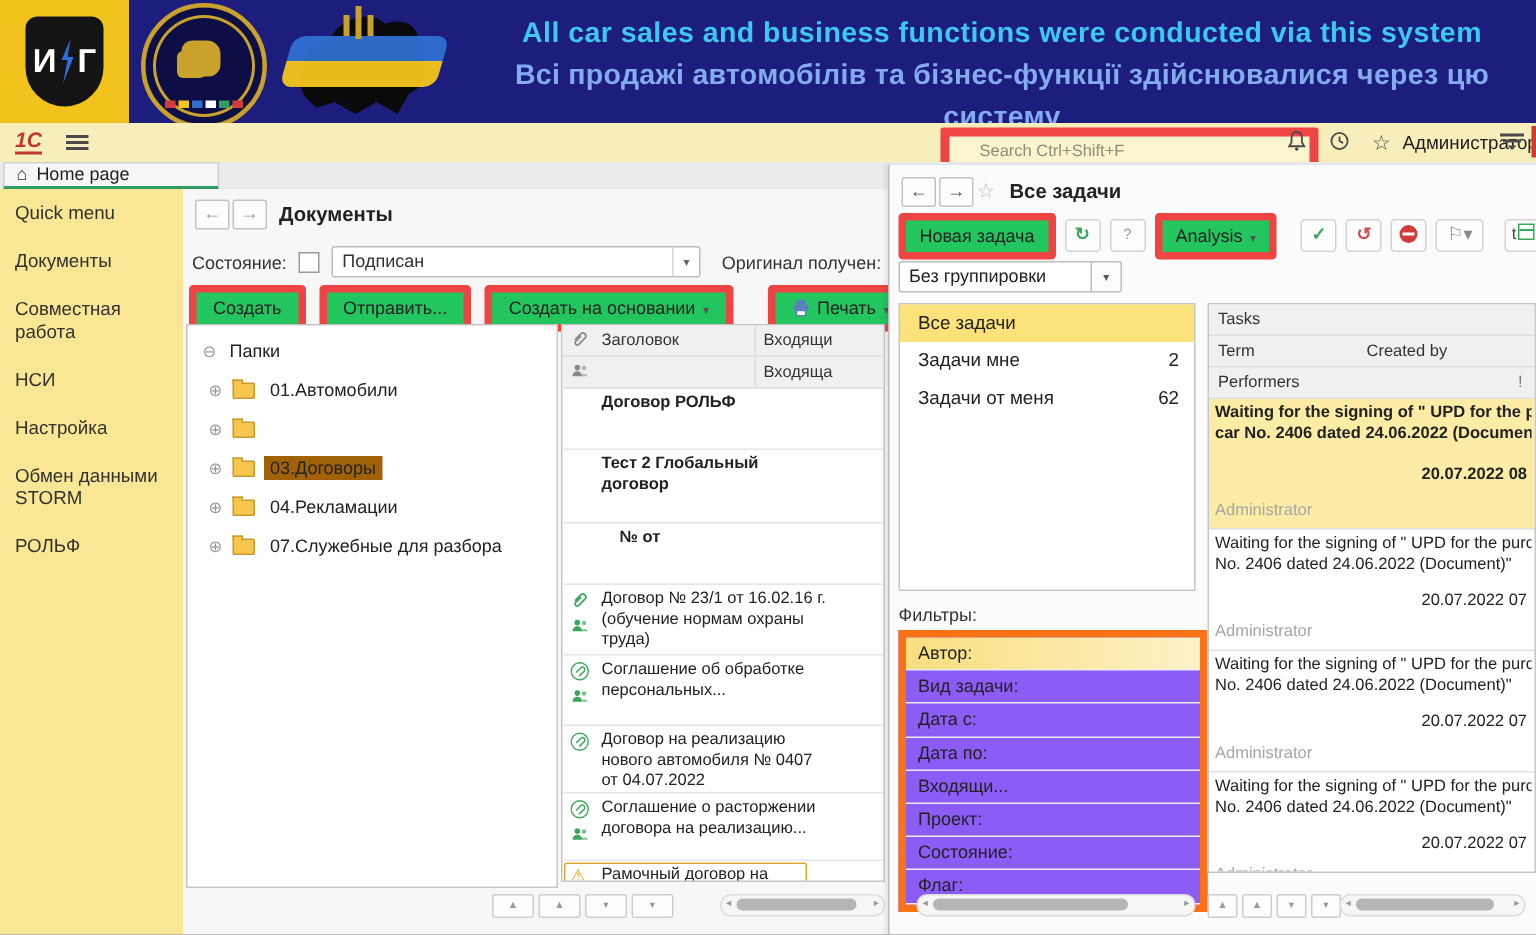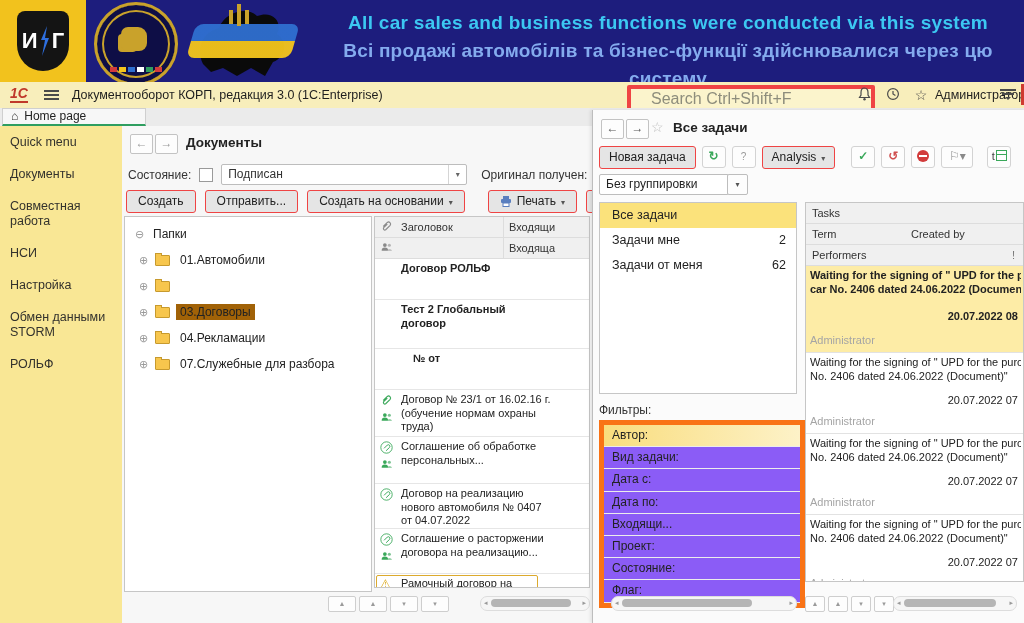--- a/index.html
+++ b/index.html
@@ -19,21 +19,21 @@
   .trident i{position:absolute;background:#c9a22b;width:4px;}
   .banner-text{position:absolute;left:318px;right:6px;top:9px;text-align:center;line-height:28px;}
   .bt1{color:#3cc8f2;font-size:19px;font-weight:bold;letter-spacing:.3px;}
   .bt2{color:#84abee;font-size:19px;font-weight:bold;letter-spacing:.2px;}
   
   .appbar{position:absolute;left:0;top:82px;width:1024px;height:26px;background:#f8eebb;border-bottom:1px solid #c9c9b4;}
   .onec{position:absolute;left:10px;top:4px;color:#c0392b;font-weight:bold;font-style:italic;font-size:14px;border-bottom:2px solid #c0392b;line-height:15px;}
   .burger{position:absolute;left:44px;top:8px;width:15px;height:11px;cursor:pointer;}
   .burger i{display:block;height:2px;background:#4a4a4a;margin-bottom:2px;}
   .apptitle{position:absolute;left:72px;top:6px;font-size:12.5px;color:#1e1e1e;}
-  .search{position:absolute;left:627px;top:3px;width:216px;height:19px;background:#fbf4cc;border:4px solid #ef4444;border-radius:2px;font-size:16px;color:#8d8d7c;padding:0 4px 0 20px;outline:none;font-family:"Liberation Sans",sans-serif;}
+  .search{position:absolute;left:627px;top:3px;width:216px;height:19px;background:#fbf4cc;border:6px solid #ef4444;border-radius:2px;font-size:11px;color:#8d8d7c;padding:0 4px 0 20px;outline:none;font-family:"Liberation Sans",sans-serif;}
   .search::placeholder{color:#8d8d7c;}
   .mag{position:absolute;left:631px;top:7px;}
   .topico{position:absolute;top:5px;width:18px;height:16px;text-align:center;cursor:pointer;}
   .star-g{font-size:14px;color:#4a4a4a;line-height:16px;}
   .user{position:absolute;left:935px;top:6px;font-size:12.5px;color:#1e1e1e;cursor:pointer;}
   .svc{position:absolute;left:1000px;top:7px;width:16px;height:13px;cursor:pointer;}
   .svc i{display:block;height:2px;background:#4a4a4a;margin-bottom:2px;}
   .svc u{display:block;margin:0 auto;width:0;border:3px solid transparent;border-top-color:#4a4a4a;}
   .redsliver{position:absolute;left:1021px;top:84px;width:3px;height:21px;background:#cf3a30;}
   
@@ -48,21 +48,21 @@
   .navbtn{display:inline-block;width:21px;height:18px;background:#fdfdfd;border:1px solid #c3c3c3;border-radius:2px;color:#9a9a9a;font-size:12px;text-align:center;line-height:17px;cursor:pointer;}
   .navbtn+.navbtn{margin-left:2px;}
   .mainnav{position:absolute;left:8px;top:7px;}
   .maintitle{position:absolute;left:64px;top:9px;font-size:13.5px;font-weight:bold;color:#222;}
   .staterow{position:absolute;left:6px;top:38px;height:21px;display:flex;align-items:center;font-size:12px;color:#333;}
   .chk{width:12px;height:12px;border:1px solid #9a9a9a;background:#fff;margin-left:8px;cursor:pointer;}
   .combo{position:relative;margin-left:8px;width:238px;height:19px;border:1px solid #bdbdbd;background:#fff;border-radius:2px;font-size:12px;line-height:19px;padding-left:6px;cursor:pointer;}
   .combo .dd{position:absolute;right:0;top:0;width:17px;height:19px;border-left:1px solid #d5d5d5;text-align:center;color:#666;font-size:8px;line-height:19px;}
   .origlabel{margin-left:14px;}
   .btnrow{position:absolute;left:4px;top:64px;display:flex;gap:9px;align-items:center;}
-  .btn{height:15px;background:#e5e5e5;border:1px solid #ef4444;border-radius:3px;font-size:12px;color:#222;padding:3px 11px;line-height:15px;cursor:pointer;white-space:nowrap;}
+  .btn{height:15px;background:#22c55e;border:5px solid #ef4444;border-radius:3px;font-size:12px;color:#222;padding:3px 11px;line-height:15px;cursor:pointer;white-space:nowrap;}
   .btn .dd8{font-size:8px;color:#555;margin-left:5px;}
   .sp{margin-left:14px;}
   .prn{vertical-align:-2px;margin-right:5px;}
   
   .tree{position:absolute;left:2px;top:90px;width:246px;height:370px;background:#fff;border:1px solid #c6c6c6;font-size:12px;padding-top:4px;}
   .trow{display:flex;align-items:center;height:26px;padding-left:10px;color:#222;cursor:pointer;}
   .trow.child{padding-left:14px;}
   .exp{color:#9a9a9a;font-size:11px;width:14px;}
   .folder{display:inline-block;width:13px;height:9px;background:#f7c64d;border:1px solid #c79a2e;border-radius:1px;position:relative;margin:0 6px 0 2px;}
   .folder:before{content:"";position:absolute;top:-3px;left:-1px;width:5px;height:2px;background:#f7c64d;border:1px solid #c79a2e;border-bottom:none;}
@@ -169,21 +169,20 @@
     </div>
   </div>
 
   <div class="appbar">
     <span class="onec">1С</span>
     <span class="burger">
         <i></i>
         <i></i>
         <i></i>
       </span>
-    <span class="apptitle">Документооборот КОРП, редакция 3.0  (1C:Enterprise)</span>
     <svg class="mag" width="12" height="12" viewBox="0 0 12 12">
       <circle cx="5" cy="5" r="3.6" fill="none" stroke="#8d8d7c" stroke-width="1.3"></circle>
         <line x1="8" y1="8" x2="11" y2="11" stroke="#8d8d7c" stroke-width="1.3"></line>
     </svg>
     <input class="search" placeholder="Search Ctrl+Shift+F" style="">
     <span class="topico" style="left:855px">
       <svg width="13" height="14" viewBox="0 0 13 14">
           <path d="M6.5 1 C4 1 3 3 3 5.5 L3 8 L1.5 10.5 L11.5 10.5 L10 8 L10 5.5 C10 3 9 1 6.5 1 z" fill="none" stroke="#4a4a4a" stroke-width="1.2"></path>
           <circle cx="6.5" cy="12.3" r="1.2" fill="#4a4a4a"></circle>
         </svg>

